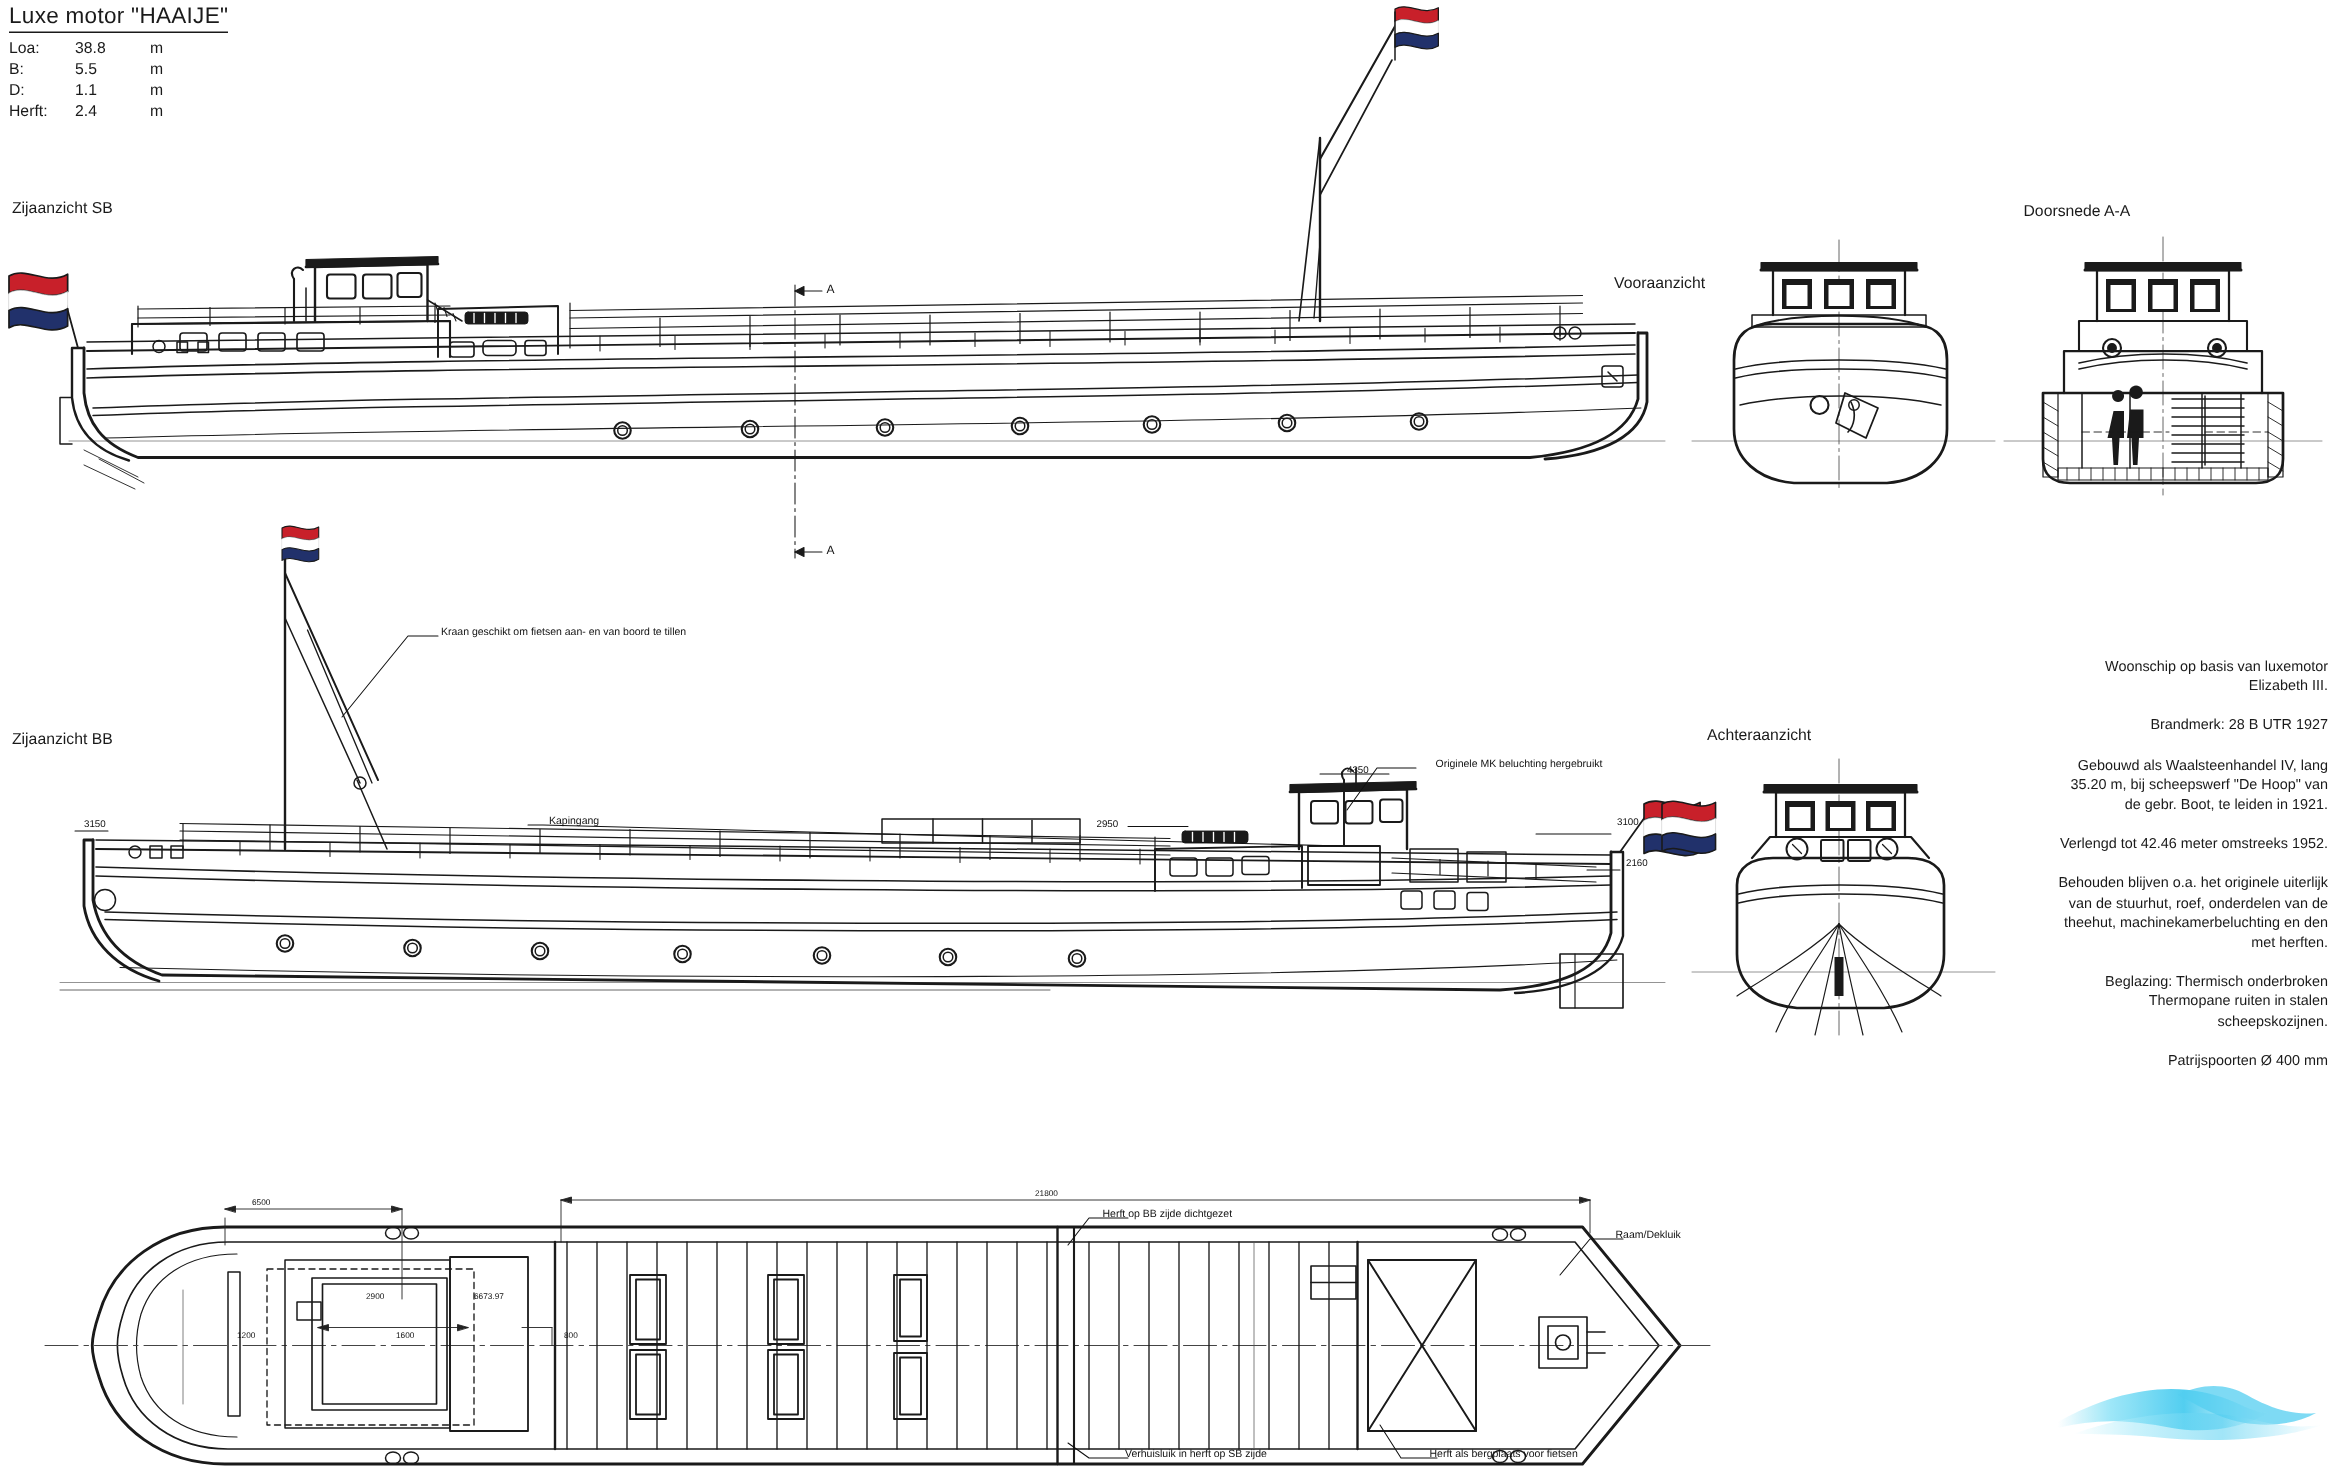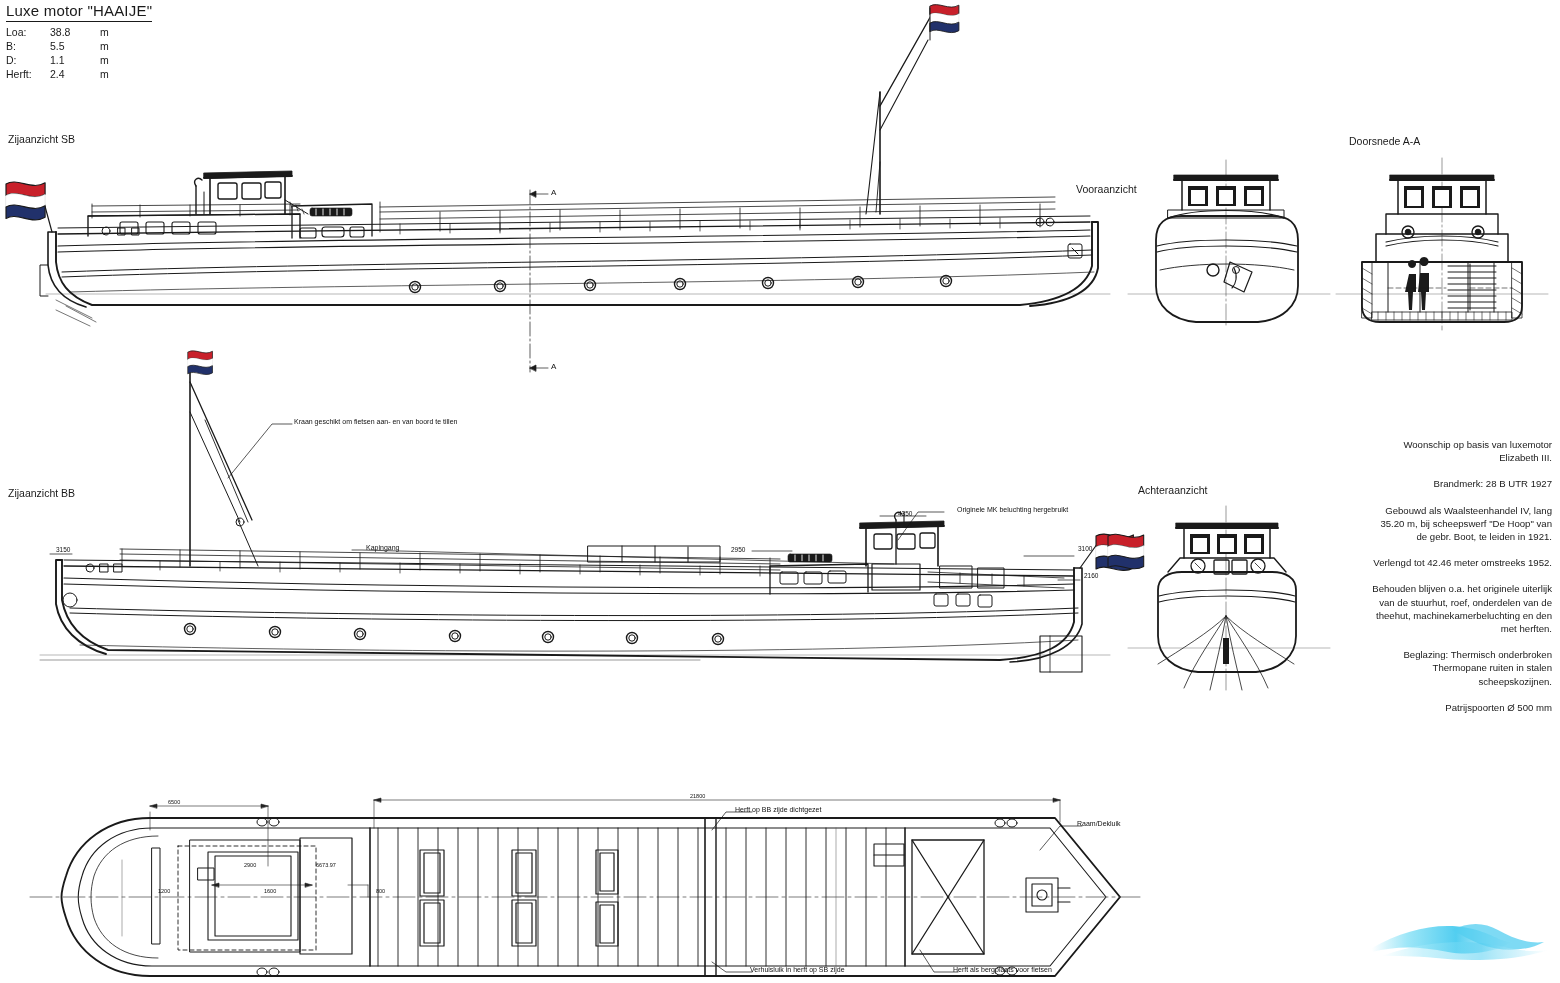--- a/index.html
+++ b/index.html
@@ -852,16 +852,16 @@
   <div class="dim" style="left:264px; top:888px; font-size:5.5px;">1600</div>
   <div class="dim" style="left:376px; top:888px; font-size:5.5px;">800</div>
 
   <div class="desc-panel">
     <p>Woonschip op basis van luxemotor Elizabeth III.</p>
     <p>Brandmerk: 28 B UTR 1927</p>
     <p>Gebouwd als Waalsteenhandel IV, lang 35.20 m, bij scheepswerf "De Hoop" van de gebr. Boot, te leiden in 1921.</p>
     <p>Verlengd tot 42.46 meter omstreeks 1952.</p>
     <p>Behouden blijven o.a. het originele uiterlijk van de stuurhut, roef, onderdelen van de theehut, machinekamerbeluchting en den met herften.</p>
     <p>Beglazing: Thermisch onderbroken Thermopane ruiten in stalen scheepskozijnen.</p>
-    <p>Patrijspoorten Ø 500 mm</p>
+    <p>Patrijspoorten Ø 400 mm</p>
   </div>
 
 </div>
 
 </body></html>

